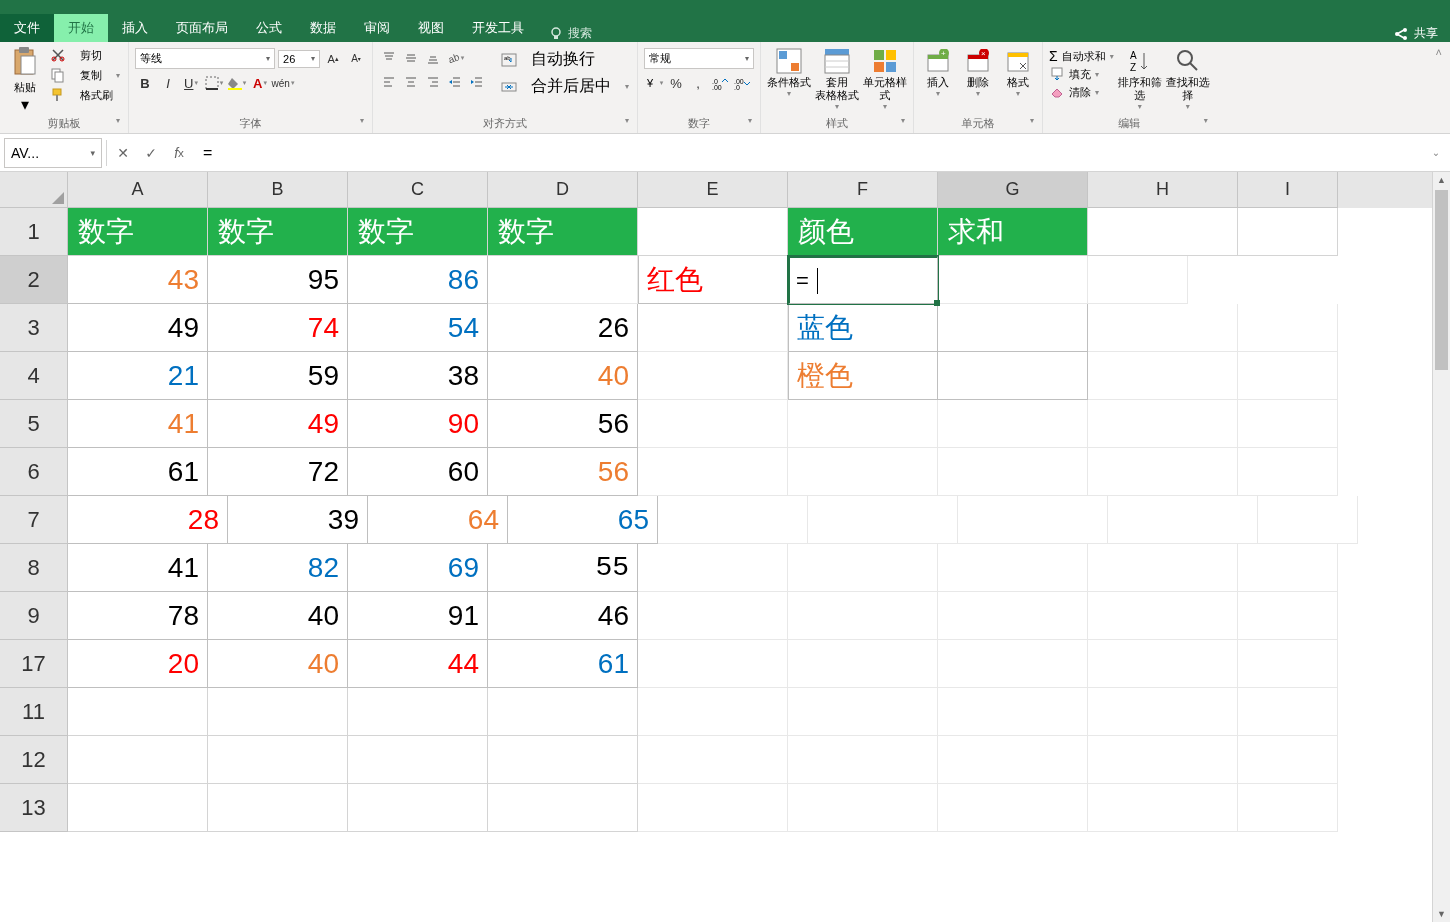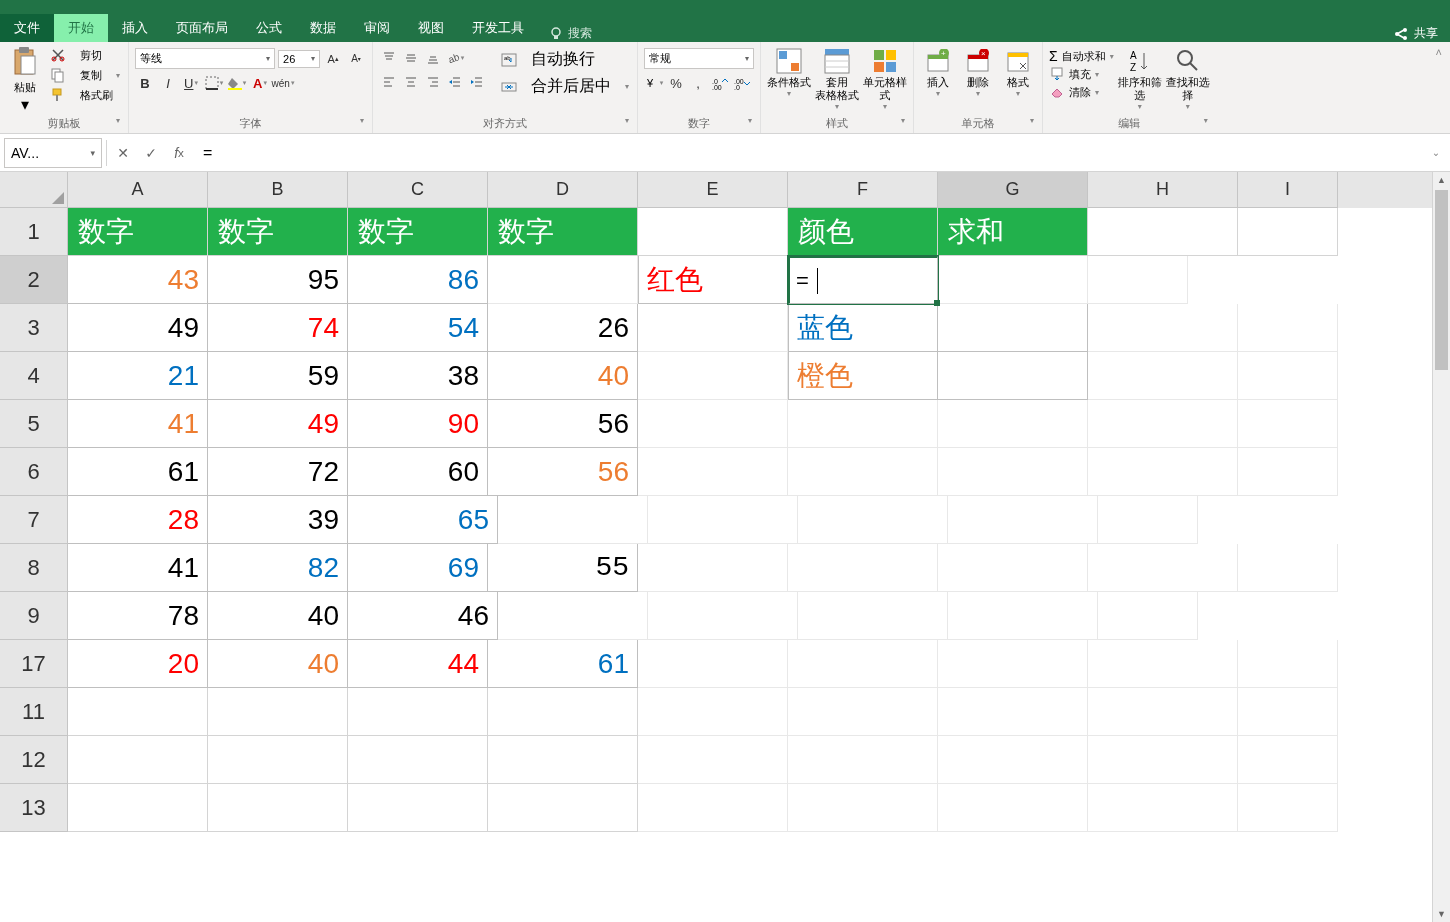--- a/index.html
+++ b/index.html
@@ -568,22 +568,23 @@
         <div class="cell num c-black" style="width: 140px; border-right: 1px solid rgb(191, 191, 191); border-bottom: 1px solid rgb(191, 191, 191);">60</div>
         <div class="cell num c-orange" style="width: 150px; border-right: 1px solid rgb(191, 191, 191); border-bottom: 1px solid rgb(191, 191, 191);">56</div>
         <div class="cell" style="width: 150px; border-right: 1px solid rgb(232, 232, 232); border-bottom: 1px solid rgb(232, 232, 232);"></div>
         <div class="cell" style="width: 150px; border-right: 1px solid rgb(232, 232, 232); border-bottom: 1px solid rgb(232, 232, 232);"></div>
         <div class="cell" style="width: 150px; border-right: 1px solid rgb(232, 232, 232); border-bottom: 1px solid rgb(232, 232, 232);"></div>
         <div class="cell" style="width: 150px; border-right: 1px solid rgb(232, 232, 232); border-bottom: 1px solid rgb(232, 232, 232);"></div>
         <div class="cell" style="width: 100px; border-right: 1px solid rgb(232, 232, 232); border-bottom: 1px solid rgb(232, 232, 232);"></div>
       </div>
       <div class="row">
         <div class="row-h">7</div>
-        <div class="cell num c-red" style="width: 140px; border-right: 1px solid rgb(191, 191, 191); border-bottom: 1px solid rgb(191, 191, 191);">28</div>
+        <div class="cell num c-red" style="width: 160px; border-right: 1px solid rgb(191, 191, 191); border-bottom: 1px solid rgb(191, 191, 191);">28</div>
         <div class="cell num c-black" style="width: 140px; border-right: 1px solid rgb(191, 191, 191); border-bottom: 1px solid rgb(191, 191, 191);">39</div>
+        <div class="cell num c-orange" style="width: 140px; border-right: 1px solid rgb(191, 191, 191); border-bottom: 1px solid rgb(191, 191, 191);">64</div>
         <div class="cell num c-blue" style="width: 150px; border-right: 1px solid rgb(191, 191, 191); border-bottom: 1px solid rgb(191, 191, 191);">65</div>
         <div class="cell" style="width: 150px; border-right: 1px solid rgb(232, 232, 232); border-bottom: 1px solid rgb(232, 232, 232);"></div>
         <div class="cell" style="width: 150px; border-right: 1px solid rgb(232, 232, 232); border-bottom: 1px solid rgb(232, 232, 232);"></div>
         <div class="cell" style="width: 150px; border-right: 1px solid rgb(232, 232, 232); border-bottom: 1px solid rgb(232, 232, 232);"></div>
         <div class="cell" style="width: 150px; border-right: 1px solid rgb(232, 232, 232); border-bottom: 1px solid rgb(232, 232, 232);"></div>
         <div class="cell" style="width: 100px; border-right: 1px solid rgb(232, 232, 232); border-bottom: 1px solid rgb(232, 232, 232);"></div>
       </div>
       <div class="row">
         <div class="row-h">8</div>
         <div class="cell num c-black" style="width: 140px; border-right: 1px solid rgb(191, 191, 191); border-bottom: 1px solid rgb(191, 191, 191);">41</div>
@@ -593,20 +594,21 @@
         <div class="cell" style="width: 150px; border-right: 1px solid rgb(232, 232, 232); border-bottom: 1px solid rgb(232, 232, 232);"></div>
         <div class="cell" style="width: 150px; border-right: 1px solid rgb(232, 232, 232); border-bottom: 1px solid rgb(232, 232, 232);"></div>
         <div class="cell" style="width: 150px; border-right: 1px solid rgb(232, 232, 232); border-bottom: 1px solid rgb(232, 232, 232);"></div>
         <div class="cell" style="width: 150px; border-right: 1px solid rgb(232, 232, 232); border-bottom: 1px solid rgb(232, 232, 232);"></div>
         <div class="cell" style="width: 100px; border-right: 1px solid rgb(232, 232, 232); border-bottom: 1px solid rgb(232, 232, 232);"></div>
       </div>
       <div class="row">
         <div class="row-h">9</div>
         <div class="cell num c-black" style="width: 140px; border-right: 1px solid rgb(191, 191, 191); border-bottom: 1px solid rgb(191, 191, 191);">78</div>
         <div class="cell num c-black" style="width: 140px; border-right: 1px solid rgb(191, 191, 191); border-bottom: 1px solid rgb(191, 191, 191);">40</div>
+        <div class="cell num c-black" style="width: 140px; border-right: 1px solid rgb(191, 191, 191); border-bottom: 1px solid rgb(191, 191, 191);">91</div>
         <div class="cell num c-black" style="width: 150px; border-right: 1px solid rgb(191, 191, 191); border-bottom: 1px solid rgb(191, 191, 191);">46</div>
         <div class="cell" style="width: 150px; border-right: 1px solid rgb(232, 232, 232); border-bottom: 1px solid rgb(232, 232, 232);"></div>
         <div class="cell" style="width: 150px; border-right: 1px solid rgb(232, 232, 232); border-bottom: 1px solid rgb(232, 232, 232);"></div>
         <div class="cell" style="width: 150px; border-right: 1px solid rgb(232, 232, 232); border-bottom: 1px solid rgb(232, 232, 232);"></div>
         <div class="cell" style="width: 150px; border-right: 1px solid rgb(232, 232, 232); border-bottom: 1px solid rgb(232, 232, 232);"></div>
         <div class="cell" style="width: 100px; border-right: 1px solid rgb(232, 232, 232); border-bottom: 1px solid rgb(232, 232, 232);"></div>
       </div>
       <div class="row">
         <div class="row-h">17</div>
         <div class="cell num c-red" style="width: 140px; border-right: 1px solid rgb(191, 191, 191); border-bottom: 1px solid rgb(191, 191, 191);">20</div>

